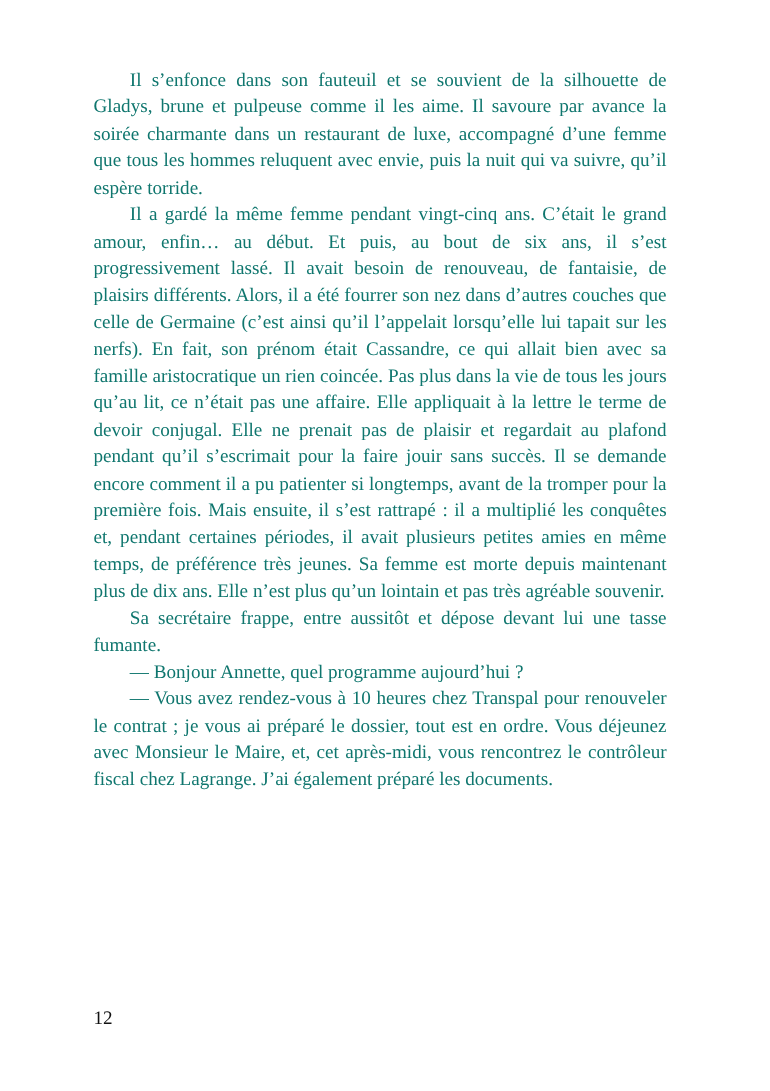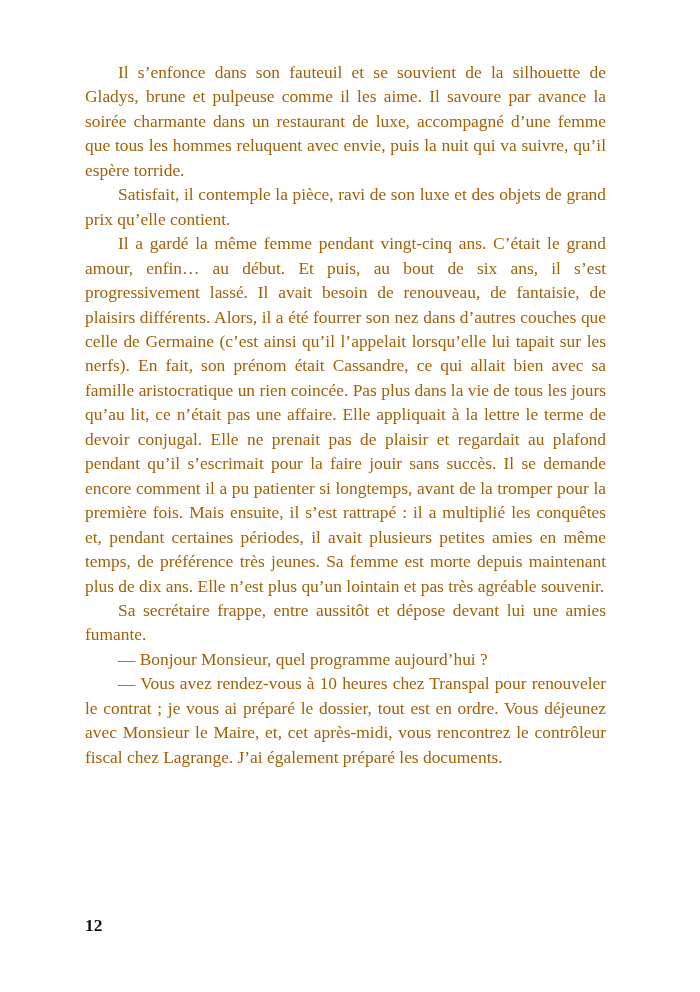--- a/index.html
+++ b/index.html
@@ -5,45 +5,43 @@
   html, body { margin: 0; padding: 0; background: #ffffff; }
   body { width: 700px; height: 992px; position: relative; overflow: hidden; }
   .page {
     position: absolute;
     left: 85px;
     top: 60px;
     width: 521px;
     font-family: "Liberation Serif", "DejaVu Serif", serif;
     font-size: 17.4px;
     line-height: 24.45px;
-    color: #a16207;
+    color: #0f766e;
     text-align: justify;
   }
   .page p {
     margin: 0;
     text-indent: 33px;
   }
   .page p.dialog {
     text-indent: 33px;
   }
   .page-number {
     position: absolute;
     left: 85px;
     top: 915px;
     font-family: "Liberation Serif", "DejaVu Serif", serif;
     font-size: 17.4px;
     color: #111111;
-    font-weight: bold;
   }
 </style>
 </head>
 <body>
 
 <div class="page">
   <p>Il s’enfonce dans son fauteuil et se souvient de la silhouette de Gladys, brune et pulpeuse comme il les aime. Il savoure par avance la soirée charmante dans un restaurant de luxe, accompagné d’une femme que tous les hommes reluquent avec envie, puis la nuit qui va suivre, qu’il espère torride.</p>
-  <p>Satisfait, il contemple la pièce, ravi de son luxe et des objets de grand prix qu’elle contient.</p>
   <p>Il a gardé la même femme pendant vingt-cinq ans. C’était le grand amour, enfin… au début. Et puis, au bout de six ans, il s’est progressivement lassé. Il avait besoin de renouveau, de fantaisie, de plaisirs différents. Alors, il a été fourrer son nez dans d’autres couches que celle de Germaine (c’est ainsi qu’il l’appelait lorsqu’elle lui tapait sur les nerfs). En fait, son prénom était Cassandre, ce qui allait bien avec sa famille aristocratique un rien coincée. Pas plus dans la vie de tous les jours qu’au lit, ce n’était pas une affaire. Elle appliquait à la lettre le terme de devoir conjugal. Elle ne prenait pas de plaisir et regardait au plafond pendant qu’il s’escrimait pour la faire jouir sans succès. Il se demande encore comment il a pu patienter si longtemps, avant de la tromper pour la première fois. Mais ensuite, il s’est rattrapé : il a multiplié les conquêtes et, pendant certaines périodes, il avait plusieurs petites amies en même temps, de préférence très jeunes. Sa femme est morte depuis maintenant plus de dix ans. Elle n’est plus qu’un lointain et pas très agréable souvenir.</p>
-  <p>Sa secrétaire frappe, entre aussitôt et dépose devant lui une amies fumante.</p>
-  <p class="dialog">— Bonjour Monsieur, quel programme aujourd’hui ?</p>
+  <p>Sa secrétaire frappe, entre aussitôt et dépose devant lui une tasse fumante.</p>
+  <p class="dialog">— Bonjour Annette, quel programme aujourd’hui ?</p>
   <p class="dialog">— Vous avez rendez-vous à 10 heures chez Transpal pour renouveler le contrat ; je vous ai préparé le dossier, tout est en ordre. Vous déjeunez avec Monsieur le Maire, et, cet après-midi, vous rencontrez le contrôleur fiscal chez Lagrange. J’ai également préparé les documents.</p>
 </div>
 
 <div class="page-number">12</div>
 
 </body></html>

